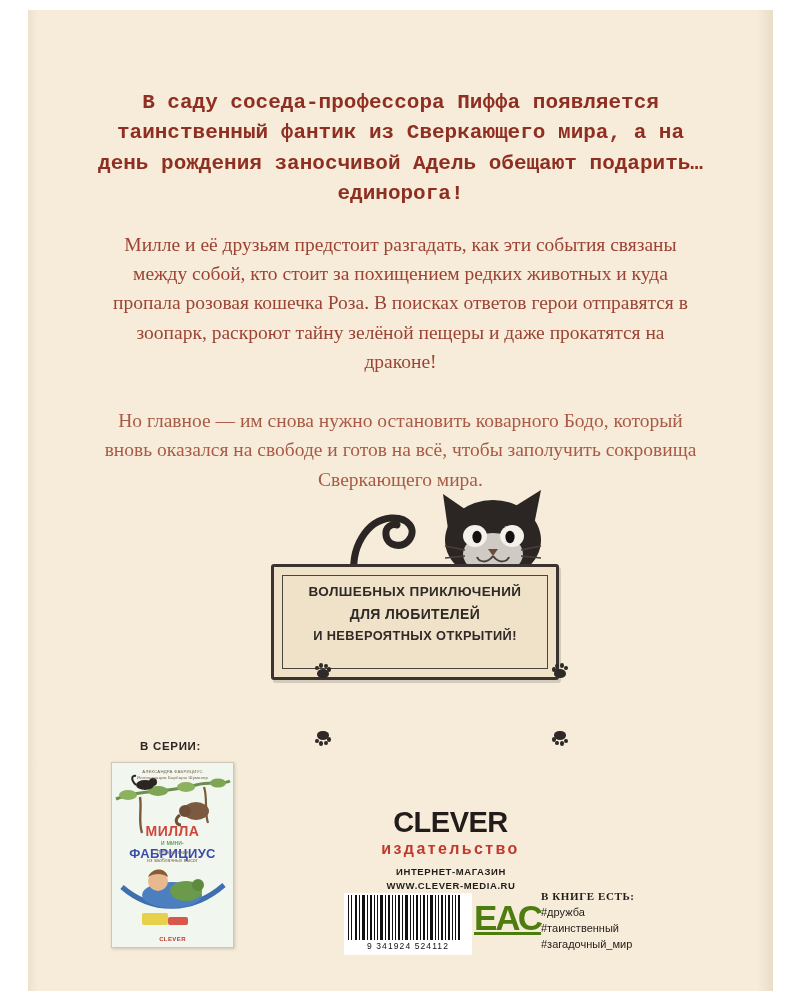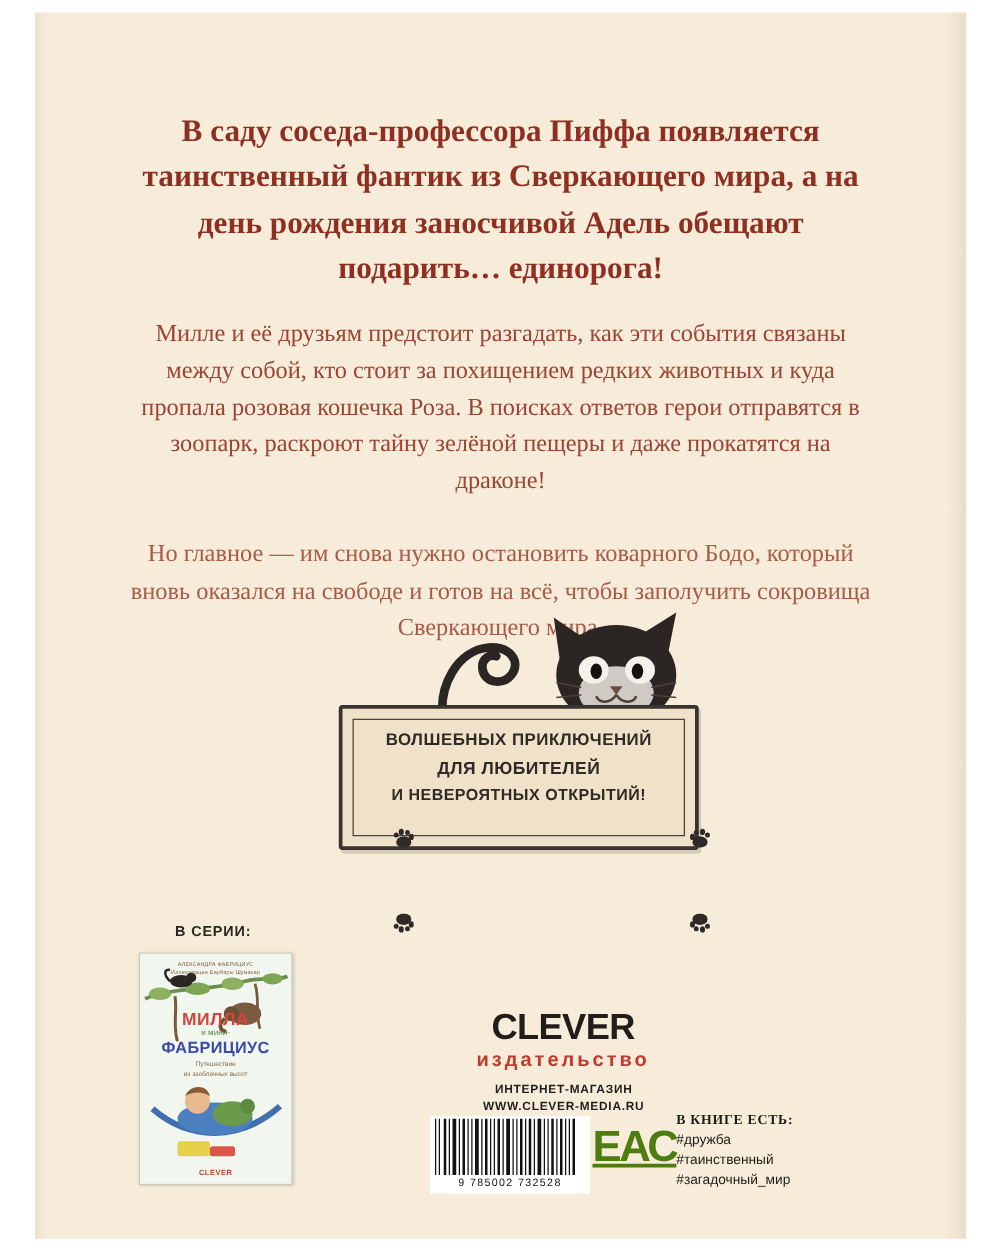--- a/index.html
+++ b/index.html
@@ -54,22 +54,23 @@
     width: 605px;
     text-align: center;
     color: #8c2f24;
   }
   .para {
     margin: 0 0 20px 0;
     line-height: 1.45;
   }
   .para.p1 {
     font-weight: bold;
-    font-size: 25px;
+    font-size: 21px;
     color: #8e2f22;
+    font-family: Liberation Mono, monospace;
   }
   .para.p2 {
     font-size: 19.5px;
     color: #9c4334;
     margin-bottom: 30px;
     line-height: 1.5;
   }
   .para.p3 {
     font-size: 19.5px;
     color: #a85a46;
@@ -212,20 +213,21 @@
     width: 100%;
     text-align: center;
   }
   #sb-title .t1 {
     font-family: "Liberation Sans", sans-serif;
     font-weight: bold;
     font-size: 14px;
     color: #d0463a;
     letter-spacing: 0.5px;
     display: block;
+    margin-top: 16px;
   }
   #sb-title .amp {
     font-family: "Liberation Sans", sans-serif;
     font-size: 6.5px;
     color: #4b8a3f;
     display: block;
     line-height: 1.1;
   }
   #sb-title .t2 {
     font-family: "Liberation Sans", sans-serif;
@@ -544,21 +546,21 @@
           <i style="left:83px;width:3px"></i>
         <i style="left:88px;width:1px"></i>
           <i style="left:91px;width:1px"></i>
         <i style="left:94px;width:2px"></i>
           <i style="left:98px;width:1px"></i>
         <i style="left:101px;width:2px"></i>
           <i style="left:105px;width:1px"></i>
         <i style="left:108px;width:1px"></i>
           <i style="left:111px;width:2px"></i>
       </div>
-      <div id="barcode-number">9 785002 732528</div>
+      <div id="barcode-number">9 341924 524112</div>
     </div>
 
     <div id="eac">ЕАС</div>
 
     <div id="tags">
       <div id="tags-title">В КНИГЕ ЕСТЬ:</div>
       <div class="tag">#дружба</div>
       <div class="tag">#таинственный</div>
       <div class="tag">#загадочный_мир</div>
     </div>

